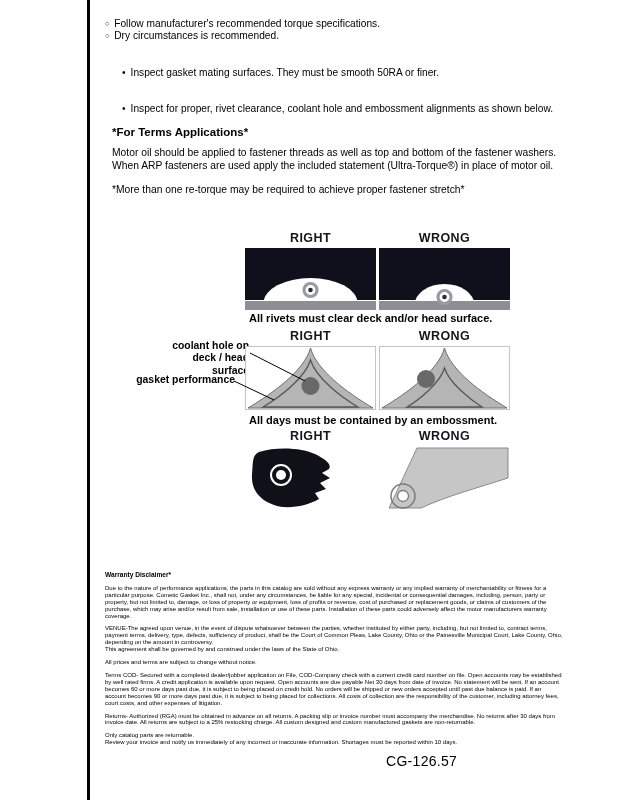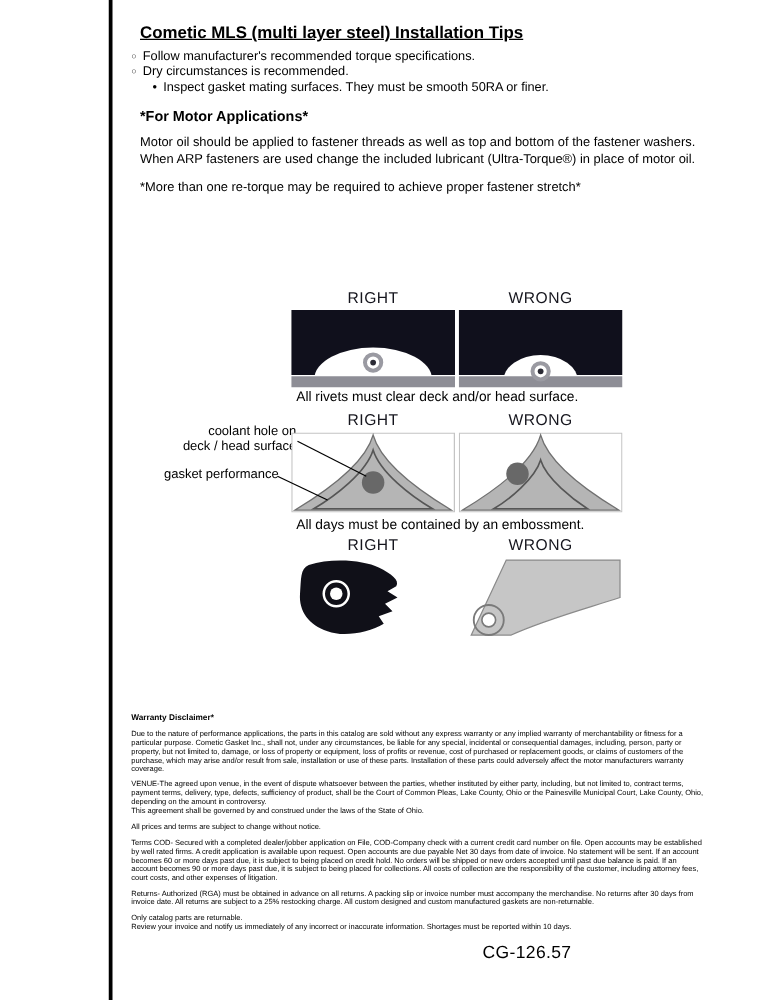--- a/index.html
+++ b/index.html
@@ -5,55 +5,55 @@
   * { margin:0; padding:0; box-sizing:border-box; }
   html,body { background:#e8e8e8; }
   body { font-family:"Liberation Sans", sans-serif; color:#000; }
   .page { position:relative; width:618px; height:800px; background:#fff; overflow:hidden; }
   .edge-line { position:absolute; left:87px; top:0; width:3px; height:800px; background:#000; }
 
   .content { position:absolute; left:105px; top:18px; width:455px; }
   .title { font-size:13.5px; font-weight:bold; text-decoration:underline; margin:0 0 7px 7px; }
   ul.tips { list-style:none; font-size:10.2px; line-height:12.3px; }
   ul.tips li.main::before { content:"○"; font-size:7px; margin-right:5px; vertical-align:1px; }
-  ul.tips li.sub { padding-left:17px; }
+  ul.tips li.sub { padding-left:17px;margin-top:24px; }
   ul.tips li.sub::before { content:"•"; margin-right:5px; }
   .diesel-heading { font-size:11.5px; font-weight:bold; margin:11px 0 8px 7px; }
   .para { font-size:10.3px; line-height:13.2px; margin:0 0 7px 7px; }
   .note { margin-top:10px; }
 
-  .diagrams { position:absolute; left:0; top:228px; width:523px; height:322px; }
+  .diagrams { position:absolute; left:12px; top:228px; width:523px; height:322px;font-weight:bold; }
   .col-head { position:absolute; width:131px; text-align:center; font-size:12.5px; letter-spacing:0.4px; color:#15151d; }
   .dimg { position:absolute; width:131px; }
   .dimg svg { display:block; }
   .caption { position:absolute; font-size:11px; line-height:13.5px; }
   .callout { position:absolute; font-size:10.4px; line-height:12.4px;text-align:right; }
   .leader { position:absolute; left:0; top:0; pointer-events:none; }
 
   .warranty { position:absolute; left:105px; top:572px; width:458px; }
   .warranty .w-head { font-size:6.6px; font-weight:bold; margin:0 0 6px; }
   .warranty p { font-size:6px; line-height:6.9px; margin:0 0 6px; white-space:pre-line; }
 
   .footer { position:absolute; left:386px; top:753px; font-size:14px; letter-spacing:0.3px; }
 </style>
 </head>
 <body>
 
 <div class="page">
   <div class="edge-line"></div>
 
   <div class="content">
-    <h1 class="title">Cometic MLS (multi layer steel) Installation Tips</h1>
     <ul class="tips">
       <li class="main">Follow manufacturer's recommended torque specifications.</li>
       <li class="main">Dry circumstances is recommended.</li>
       <li class="sub">Inspect gasket mating surfaces.  They must be smooth 50RA or finer.</li>
+      <li class="sub">Inspect for proper, rivet clearance, coolant hole and embossment alignments as shown below.</li>
     </ul>
-    <h2 class="diesel-heading">*For Motor Applications*</h2>
-    <p class="para">Motor oil should be applied to fastener threads as well as top and bottom of the fastener washers. When ARP fasteners are used change the included lubricant (Ultra-Torque®) in place of motor oil.</p>
+    <h2 class="diesel-heading">*For Terms Applications*</h2>
+    <p class="para">Motor oil should be applied to fastener threads as well as top and bottom of the fastener washers. When ARP fasteners are used apply the included statement (Ultra-Torque®) in place of motor oil.</p>
     <p class="para note">*More than one re-torque may be required to achieve proper fastener stretch*</p>
   </div>
 
   <div class="diagrams">
 
     <div class="col-head" style="left:233px; top:3px;">RIGHT</div>
     <div class="col-head" style="left:367px; top:3px;">WRONG</div>
 
     <div class="dimg" style="left:233px; top:20px;">
       <svg width="131" height="62" viewBox="0 0 131 62">

